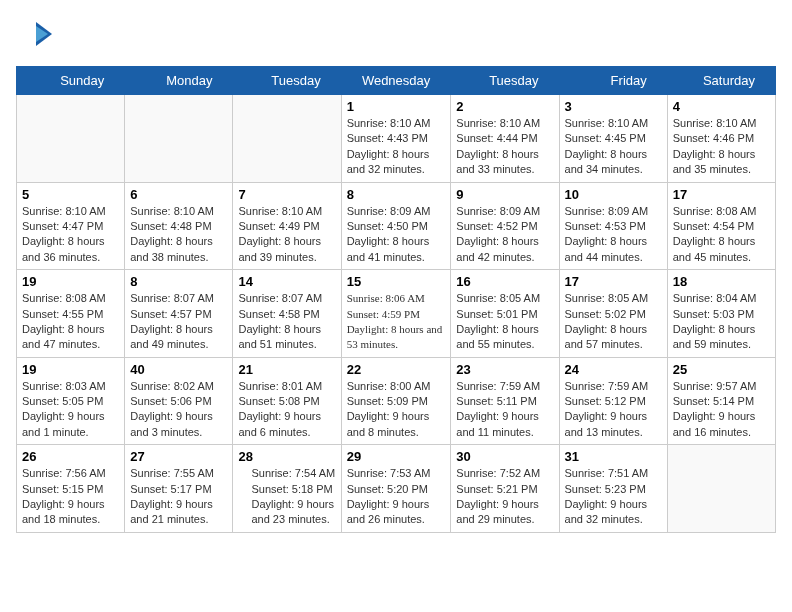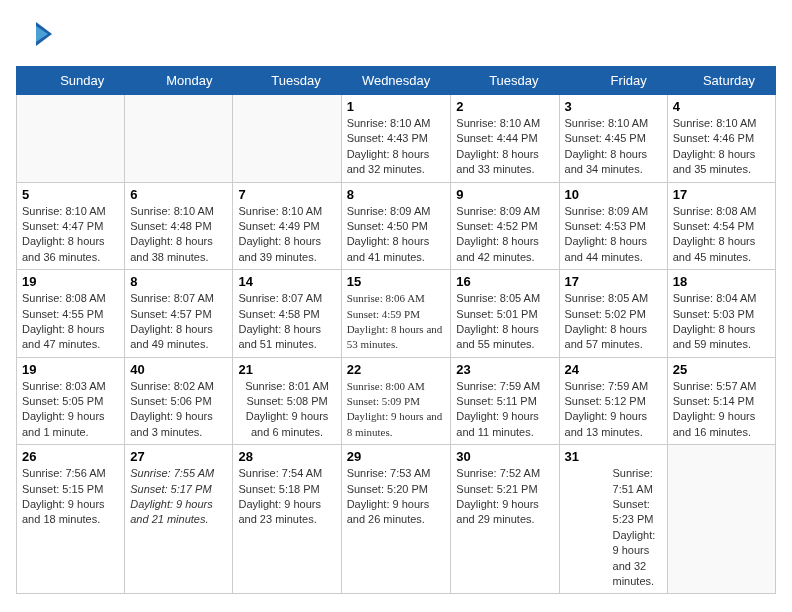--- a/index.html
+++ b/index.html
@@ -245,82 +245,82 @@
 Daylight: 9 hours and 1 minute.</div>
         </td>
         <td>
           <span class="day-number">40</span>
           <div class="day-info" style="white-space: pre-line;">Sunrise: 8:02 AM
 Sunset: 5:06 PM
 Daylight: 9 hours and 3 minutes.</div>
         </td>
         <td>
           <span class="day-number">21</span>
-          <div class="day-info" style="white-space: pre-line; text-align: center;">Sunrise: 8:01 AM
+          <div class="day-info" style="white-space: pre-line;">Sunrise: 8:01 AM
 Sunset: 5:08 PM
 Daylight: 9 hours and 6 minutes.</div>
         </td>
         <td>
           <span class="day-number">22</span>
-          <div class="day-info" style="white-space: pre-line; font-family: Liberation Serif, serif;">Sunrise: 8:00 AM
+          <div class="day-info" style="white-space: pre-line;">Sunrise: 8:00 AM
 Sunset: 5:09 PM
 Daylight: 9 hours and 8 minutes.</div>
         </td>
         <td>
           <span class="day-number">23</span>
           <div class="day-info" style="white-space: pre-line;">Sunrise: 7:59 AM
 Sunset: 5:11 PM
 Daylight: 9 hours and 11 minutes.</div>
         </td>
         <td>
           <span class="day-number">24</span>
           <div class="day-info" style="white-space: pre-line;">Sunrise: 7:59 AM
 Sunset: 5:12 PM
 Daylight: 9 hours and 13 minutes.</div>
         </td>
         <td>
           <span class="day-number">25</span>
-          <div class="day-info" style="white-space: pre-line;">Sunrise: 5:57 AM
+          <div class="day-info" style="white-space: pre-line;">Sunrise: 9:57 AM
 Sunset: 5:14 PM
 Daylight: 9 hours and 16 minutes.</div>
         </td>
       </tr>
       <tr class="week-row">
         <td>
           <span class="day-number">26</span>
           <div class="day-info" style="white-space: pre-line;">Sunrise: 7:56 AM
 Sunset: 5:15 PM
 Daylight: 9 hours and 18 minutes.</div>
         </td>
         <td>
           <span class="day-number">27</span>
-          <div class="day-info" style="white-space: pre-line; font-style: italic;">Sunrise: 7:55 AM
+          <div class="day-info" style="white-space: pre-line;">Sunrise: 7:55 AM
 Sunset: 5:17 PM
 Daylight: 9 hours and 21 minutes.</div>
         </td>
         <td>
           <span class="day-number">28</span>
-          <div class="day-info" style="white-space: pre-line;">Sunrise: 7:54 AM
+          <div class="day-info" style="white-space: pre-line; margin-left: 13px;">Sunrise: 7:54 AM
 Sunset: 5:18 PM
 Daylight: 9 hours and 23 minutes.</div>
         </td>
         <td>
           <span class="day-number">29</span>
           <div class="day-info" style="white-space: pre-line;">Sunrise: 7:53 AM
 Sunset: 5:20 PM
 Daylight: 9 hours and 26 minutes.</div>
         </td>
         <td>
           <span class="day-number">30</span>
           <div class="day-info" style="white-space: pre-line;">Sunrise: 7:52 AM
 Sunset: 5:21 PM
 Daylight: 9 hours and 29 minutes.</div>
         </td>
         <td>
           <span class="day-number">31</span>
-          <div class="day-info" style="white-space: pre-line; margin-left: 48px;">Sunrise: 7:51 AM
+          <div class="day-info" style="white-space: pre-line;">Sunrise: 7:51 AM
 Sunset: 5:23 PM
 Daylight: 9 hours and 32 minutes.</div>
         </td>
         <td class="empty"></td>
       </tr>
     </tbody>
 </table>
 
 </body></html>

